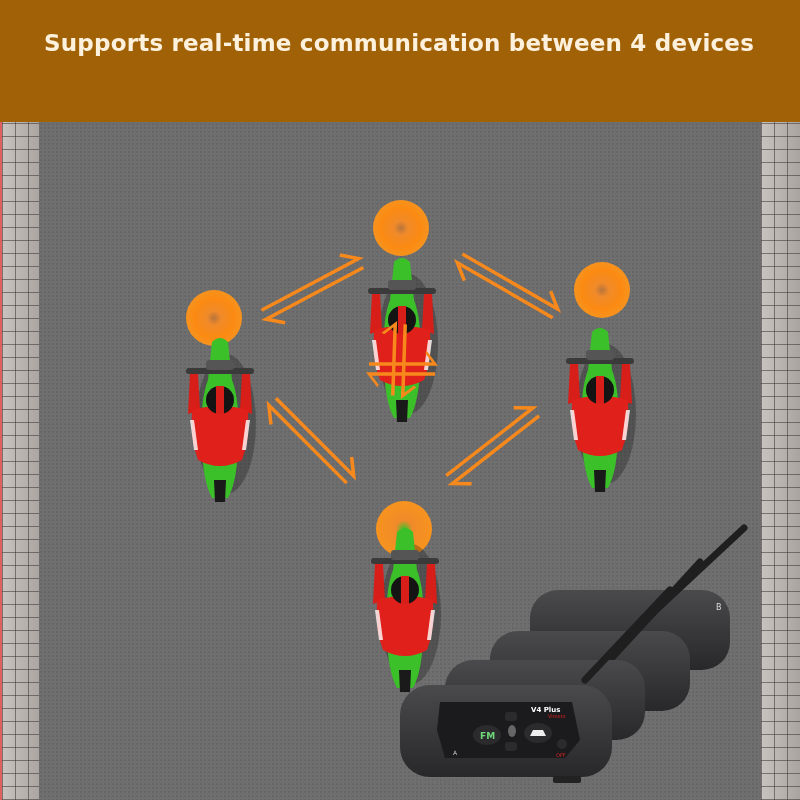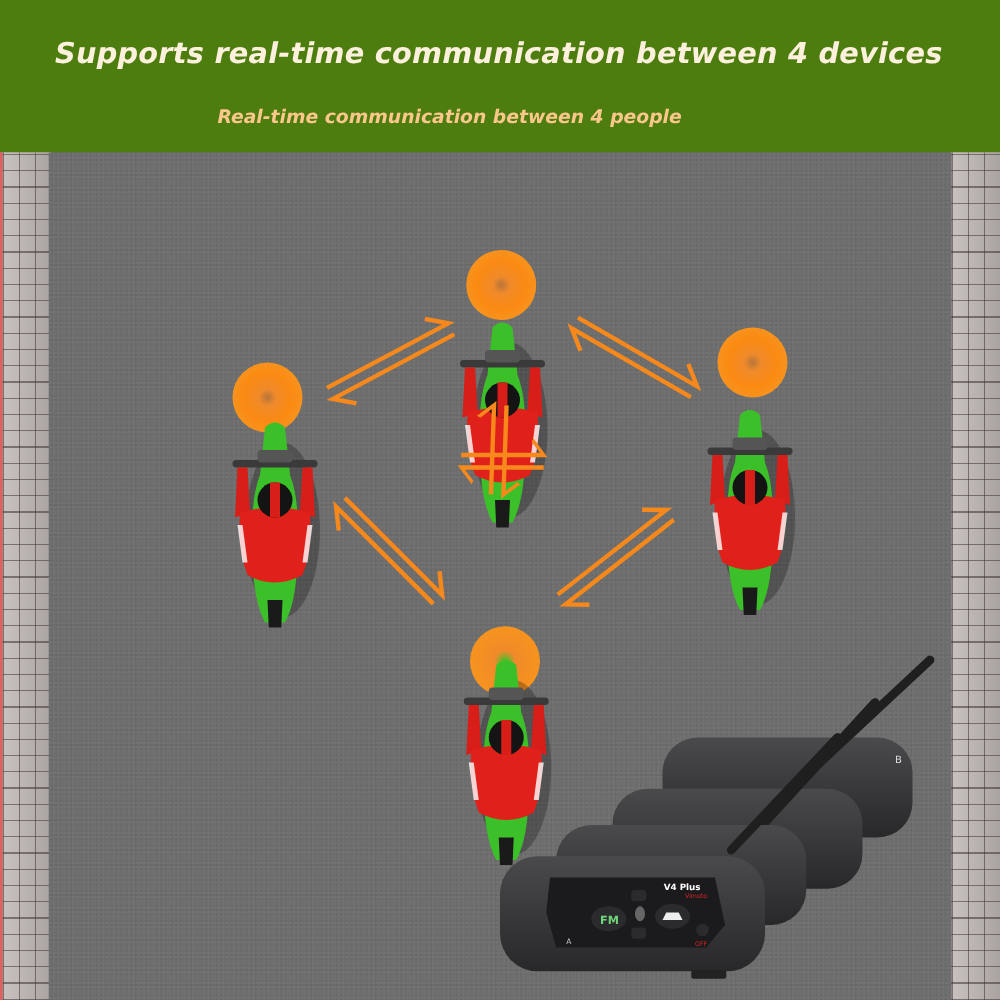--- a/index.html
+++ b/index.html
@@ -1,17 +1,17 @@
 <!DOCTYPE html>
 <html><head>
 <meta charset="utf-8">
 <style>
   html,body{margin:0;padding:0;}
   body{width:800px;height:800px;overflow:hidden;position:relative;background:#6b6b6b;font-family:"DejaVu Sans",sans-serif;}
-  .banner{position:absolute;left:0;top:0;width:800px;height:122px;background:#4d7c0f;font-style:italic;}
+  .banner{position:absolute;left:0;top:0;width:800px;height:122px;background:#a16207;}
   .title{position:absolute;left:44px;top:30px;font-size:23px;font-weight:bold;color:#fdf1dd;letter-spacing:0.2px;white-space:nowrap;}
   .subtitle{position:absolute;left:174px;top:84px;font-size:15px;font-weight:bold;color:#fcc78a;white-space:nowrap;}
   .pavement{position:absolute;top:122px;width:39px;height:678px;
     background-color:#b9b3ae;
     background-image:
       repeating-linear-gradient(0deg, rgba(60,50,50,.55) 0 1px, transparent 1px 13px),
       repeating-linear-gradient(90deg, rgba(60,50,50,.55) 0 1px, transparent 1px 13px),
       linear-gradient(90deg,#c9c3bf,#aaa4a0);}
   .pave-left{left:0;border-left:2px solid #e06060;}
   .pave-right{left:761px;width:39px;}
@@ -19,21 +19,20 @@
     background-color:#6e6e6e;
     background-image:radial-gradient(rgba(255,255,255,.05) 1px, transparent 1px),radial-gradient(rgba(0,0,0,.07) 1px, transparent 1px);
     background-size:3px 3px,4px 4px;}
   svg.scene{position:absolute;left:0;top:0;}
 </style>
 </head>
 <body>
 
 <div class="banner">
   <div class="title">Supports real-time communication between 4 devices</div>
-  <div class="subtitle">Real-time communication between 4 people</div>
 </div>
 
 <div class="pavement pave-left"></div>
 <div class="road"></div>
 <div class="pavement pave-right"></div>
 
 <svg class="scene" width="800" height="800" viewBox="0 0 800 800">
   <defs>
     <radialGradient id="sig" cx="50%" cy="50%" r="50%">
       <stop offset="0" stop-color="#b8753a"></stop>

